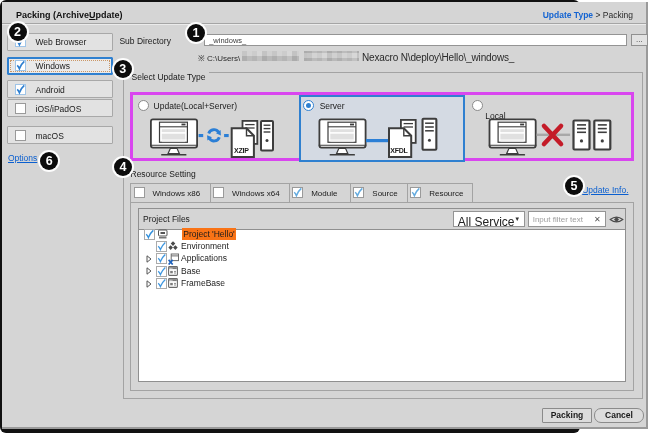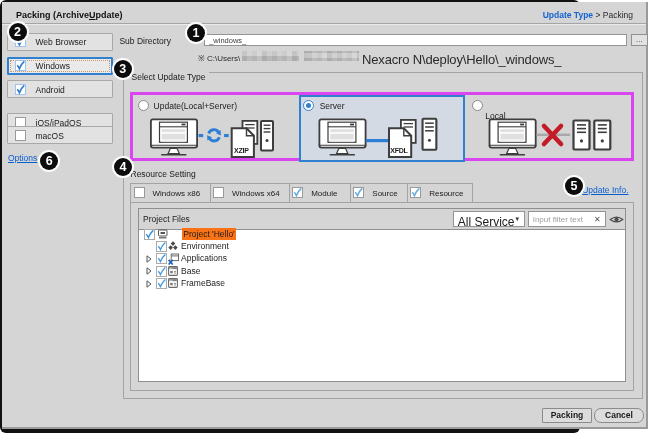--- a/index.html
+++ b/index.html
@@ -64,37 +64,37 @@
         <span class="lb">Windows</span>
       </div>
   <div class="a sbtn" style="top:78.2px;">
         <span class="cb" style="left:7.3px;top:2.7px;border-color:#9fc4e7;">
           <svg width="11" height="11" style="left:-1px;top:-1px;">
             <path d="M2.2 5.3 C3 6 3.9 7.4 4.4 8.6 C5.5 5.9 7.2 3.2 9.3 1.4" stroke="#2e7fd0" stroke-width="1.7" fill="none"></path>
           </svg>
         </span>
         <span class="lb">Android</span>
       </div>
-  <div class="a sbtn" style="top:111px;">
+  <div class="a sbtn" style="top:97px;">
         <span class="cb" style="left:7.3px;top:2.7px;"></span>
         <span class="lb">iOS/iPadOS</span>
       </div>
   <div class="a sbtn" style="top:124.2px;">
         <span class="cb" style="left:7.3px;top:2.7px;"></span>
         <span class="lb">macOS</span>
       </div>
   <div class="a link" style="left:6px;top:151px;font-size:8.5px;">Options</div>
 
   <div class="a txt" style="left:117.4px;top:33.5px;font-size:8.5px;">Sub Directory</div>
   <div class="a inp bb" style="left:202.2px;top:31.7px;width:422.8px;height:12.7px;font-size:7.5px;color:#3c3c3c;padding-left:4px;line-height:12px;">_windows_</div>
   <div class="a bb" style="left:628.8px;top:32px;width:17px;height:12px;background:#e2e2e2;border:1px solid #909090;font-size:8px;text-align:center;line-height:9px;color:#333;">...</div>
   <div class="a txt" style="left:196px;top:50px;font-size:8px;color:#2a2a2a;">※ C:\Users\</div>
   <div class="a blur" style="left:240.2px;top:48.7px;width:56.6px;"></div>
   <div class="a blur" style="left:301.5px;top:48.7px;width:55px;background-position:3px 2px;"></div>
-  <div class="a txt" style="left:360px;top:50px;font-size:13px;letter-spacing:-0.16px;color:#2a2a2a;">Nexacro N\deploy\Hello\_windows_</div>
+  <div class="a txt" style="left:360px;top:50px;font-size:10px;letter-spacing:-0.16px;color:#2a2a2a;">Nexacro N\deploy\Hello\_windows_</div>
 
   <div class="a gb bb" style="left:120.5px;top:69.5px;width:520px;height:327px;"></div>
   <div class="a glabel" style="left:126.5px;top:69.8px;">Select Update Type</div>
 
   <div class="a bb" id="optrow">
     <div class="ocell">
       <span class="radio" style="left:4.7px;top:5px;"></span>
       <span class="olab" style="left:20.6px;top:6.2px;">Update(Local+Server)</span>
     </div>
     <div class="ocell" id="srvcell">

